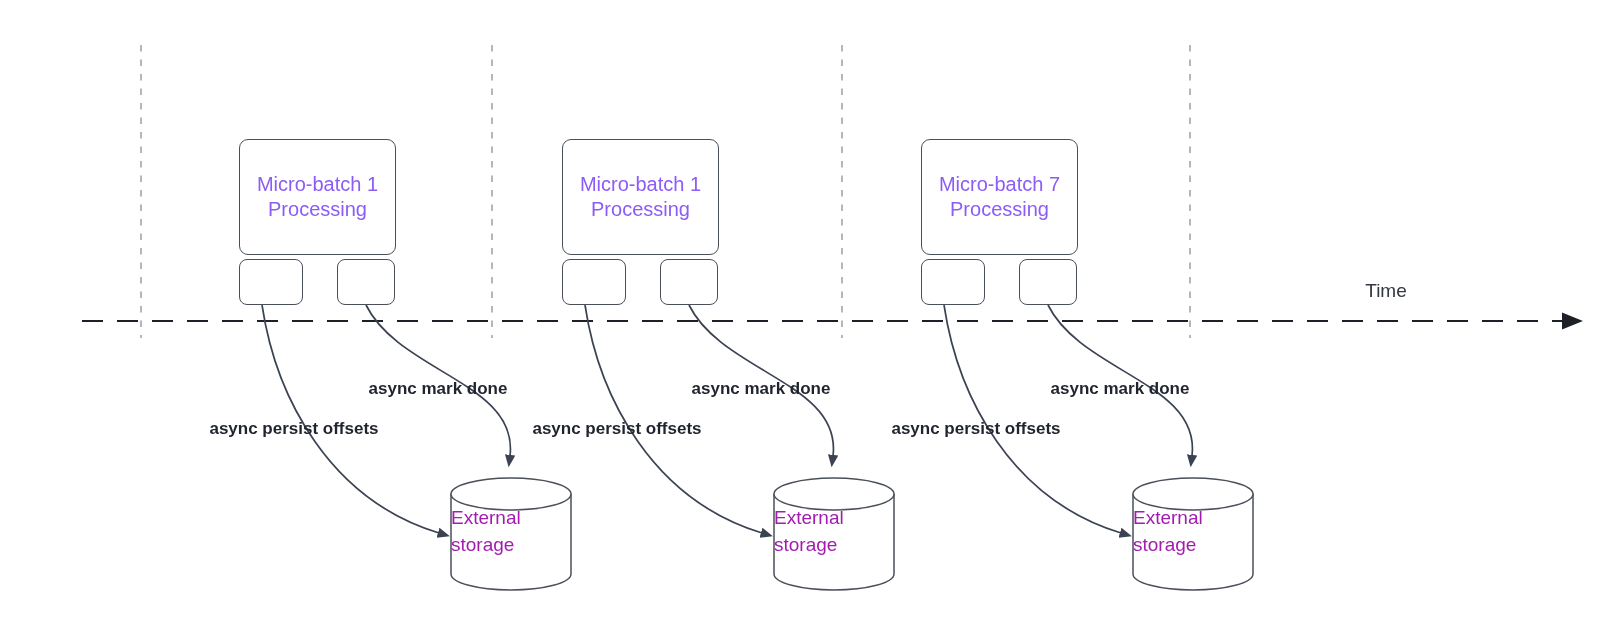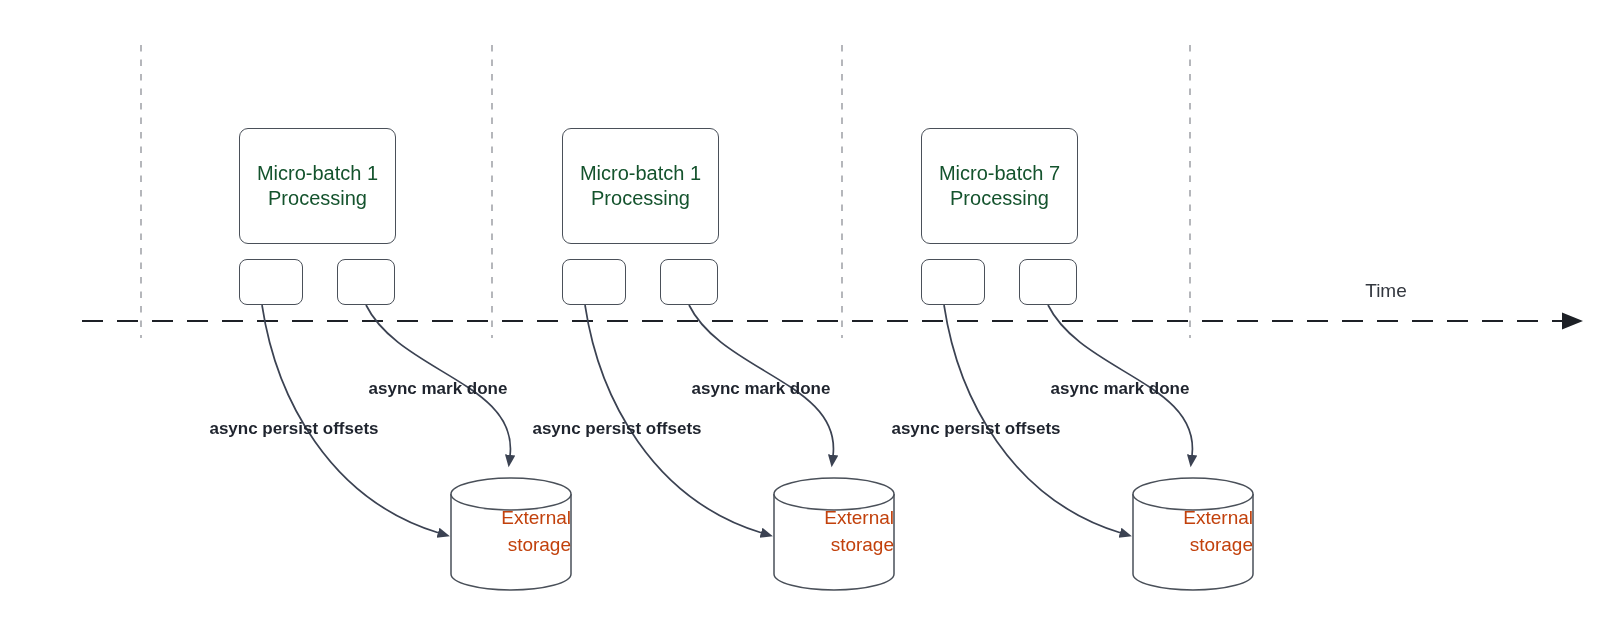--- a/index.html
+++ b/index.html
@@ -18,33 +18,33 @@
   .overlay-svg {
     position: absolute;
     left: 0;
     top: 0;
     width: 1600px;
     height: 642px;
     z-index: 1;
   }
   .batch-box {
     position: absolute;
-    top: 128px;
+    top: 139px;
     width: 155px;
     height: 114px;
     border: 1.4px solid #4a5059;
     border-radius: 9px;
     background: #ffffff;
     display: flex;
     align-items: center;
     justify-content: center;
     text-align: center;
     font-size: 20px;
     line-height: 25px;
-    color: #14532d;
+    color: #8b5cf6;
     white-space: pre-line;
     z-index: 2;
   }
   .mini-box {
     position: absolute;
     top: 259px;
     height: 44px;
     border: 1.4px solid #4a5059;
     border-radius: 8px;
     background: #ffffff;
@@ -58,24 +58,24 @@
     font-size: 17px;
     font-weight: bold;
     color: #1f242e;
     white-space: nowrap;
     z-index: 3;
   }
   .storage-label {
     position: absolute;
     top: 504px;
     width: 120px;
-    text-align: right;
+    text-align: left;
     font-size: 19px;
     line-height: 27px;
-    color: #c2410c;
+    color: #a21caf;
     white-space: pre-line;
     z-index: 3;
   }
   .time-label {
     position: absolute;
     left: 1330px;
     top: 252px;
     width: 112px;
     text-align: center;
     font-size: 19px;

